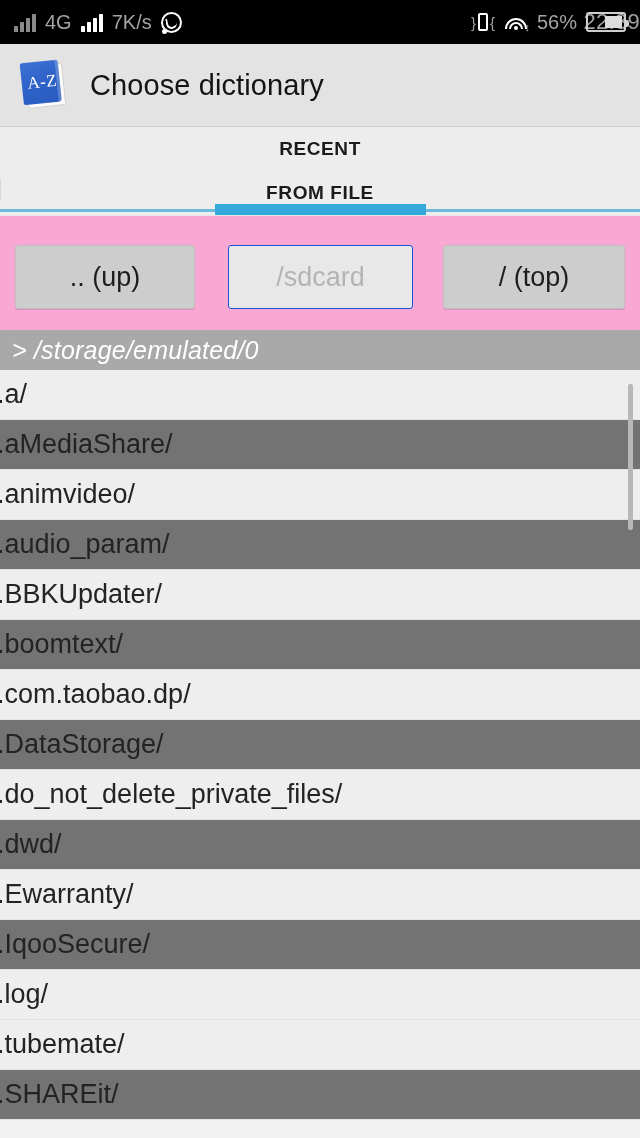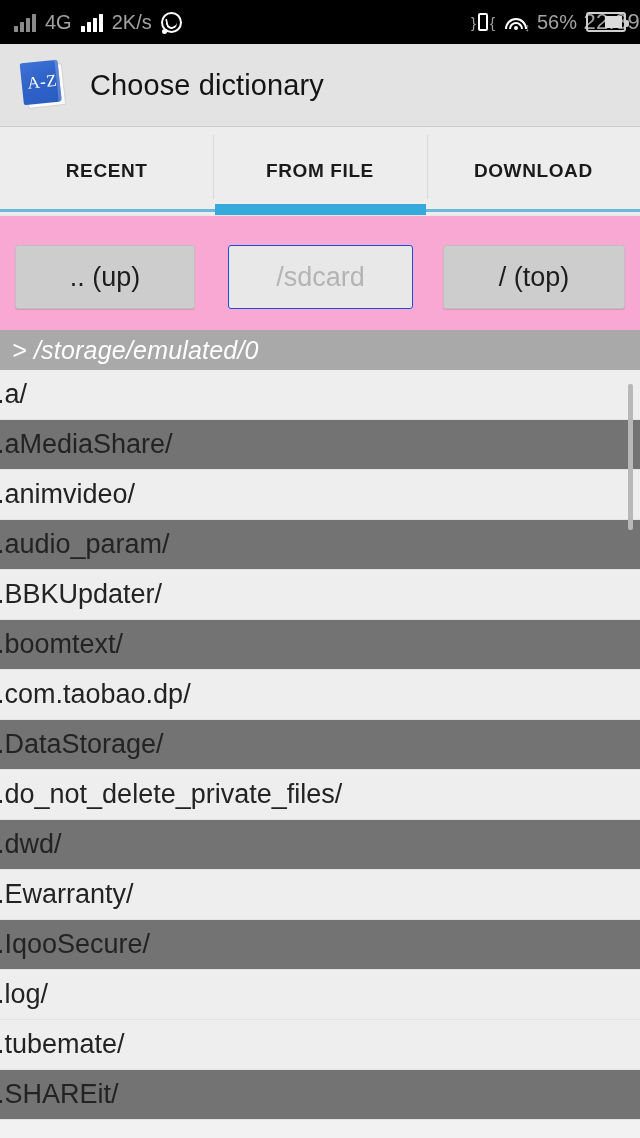--- a/index.html
+++ b/index.html
@@ -92,21 +92,21 @@
     font-size:17px; letter-spacing:.5px;
     padding-left:3px;
   }
   .apptitle{
     font-size:29px; color:#141414; font-weight:400; letter-spacing:.1px;
   }
 
   
   .tabs{
     position:relative; width:640px; height:88px;
-    background:#ededed; display:flex;
+    background:#ededed; display:flex;flex-direction:column;
   }
   .tab{
     flex:1 1 0; position:relative;
     display:flex; align-items:center; justify-content:center;
     font-size:19px; font-weight:bold; color:#1b1b1b;
     letter-spacing:.6px;
   }
   .tab + .tab:before{
     content:""; position:absolute; left:0; top:8px; bottom:16px;
     width:1px; background:#d8d8d8;
@@ -181,21 +181,21 @@
         <i></i>
         <i></i>
       </span>
     <span class="sb-txt">4G</span>
     <span class="bars">
         <i></i>
         <i></i>
         <i></i>
         <i></i>
       </span>
-    <span class="sb-txt">2K/s</span>
+    <span class="sb-txt">7K/s</span>
     <span class="wa"></span>
   </div>
   <div class="sb-clock">22:39</div>
   <div class="sb-right">
     <span class="vib">
       <span class="l">}</span>
         <span class="ph"></span>
         <span class="r">{</span>
     </span>
     <span class="wifi">
@@ -221,23 +221,20 @@
   <span class="apptitle">Choose dictionary</span>
 </div>
 
 <div class="tabs">
   <div class="tab">
     <span>RECENT</span>
   </div>
   <div class="tab">
     <span>FROM FILE</span>
   </div>
-  <div class="tab">
-    <span>DOWNLOAD</span>
-  </div>
   <div class="underline-thin"></div>
   <div class="underline-sel"></div>
 </div>
 
 <div class="navrow">
   <div class="btn enabled btn-up">
     <span>.. (up)</span>
   </div>
   <div class="btn disabled btn-sd">
     <span>/sdcard</span>

